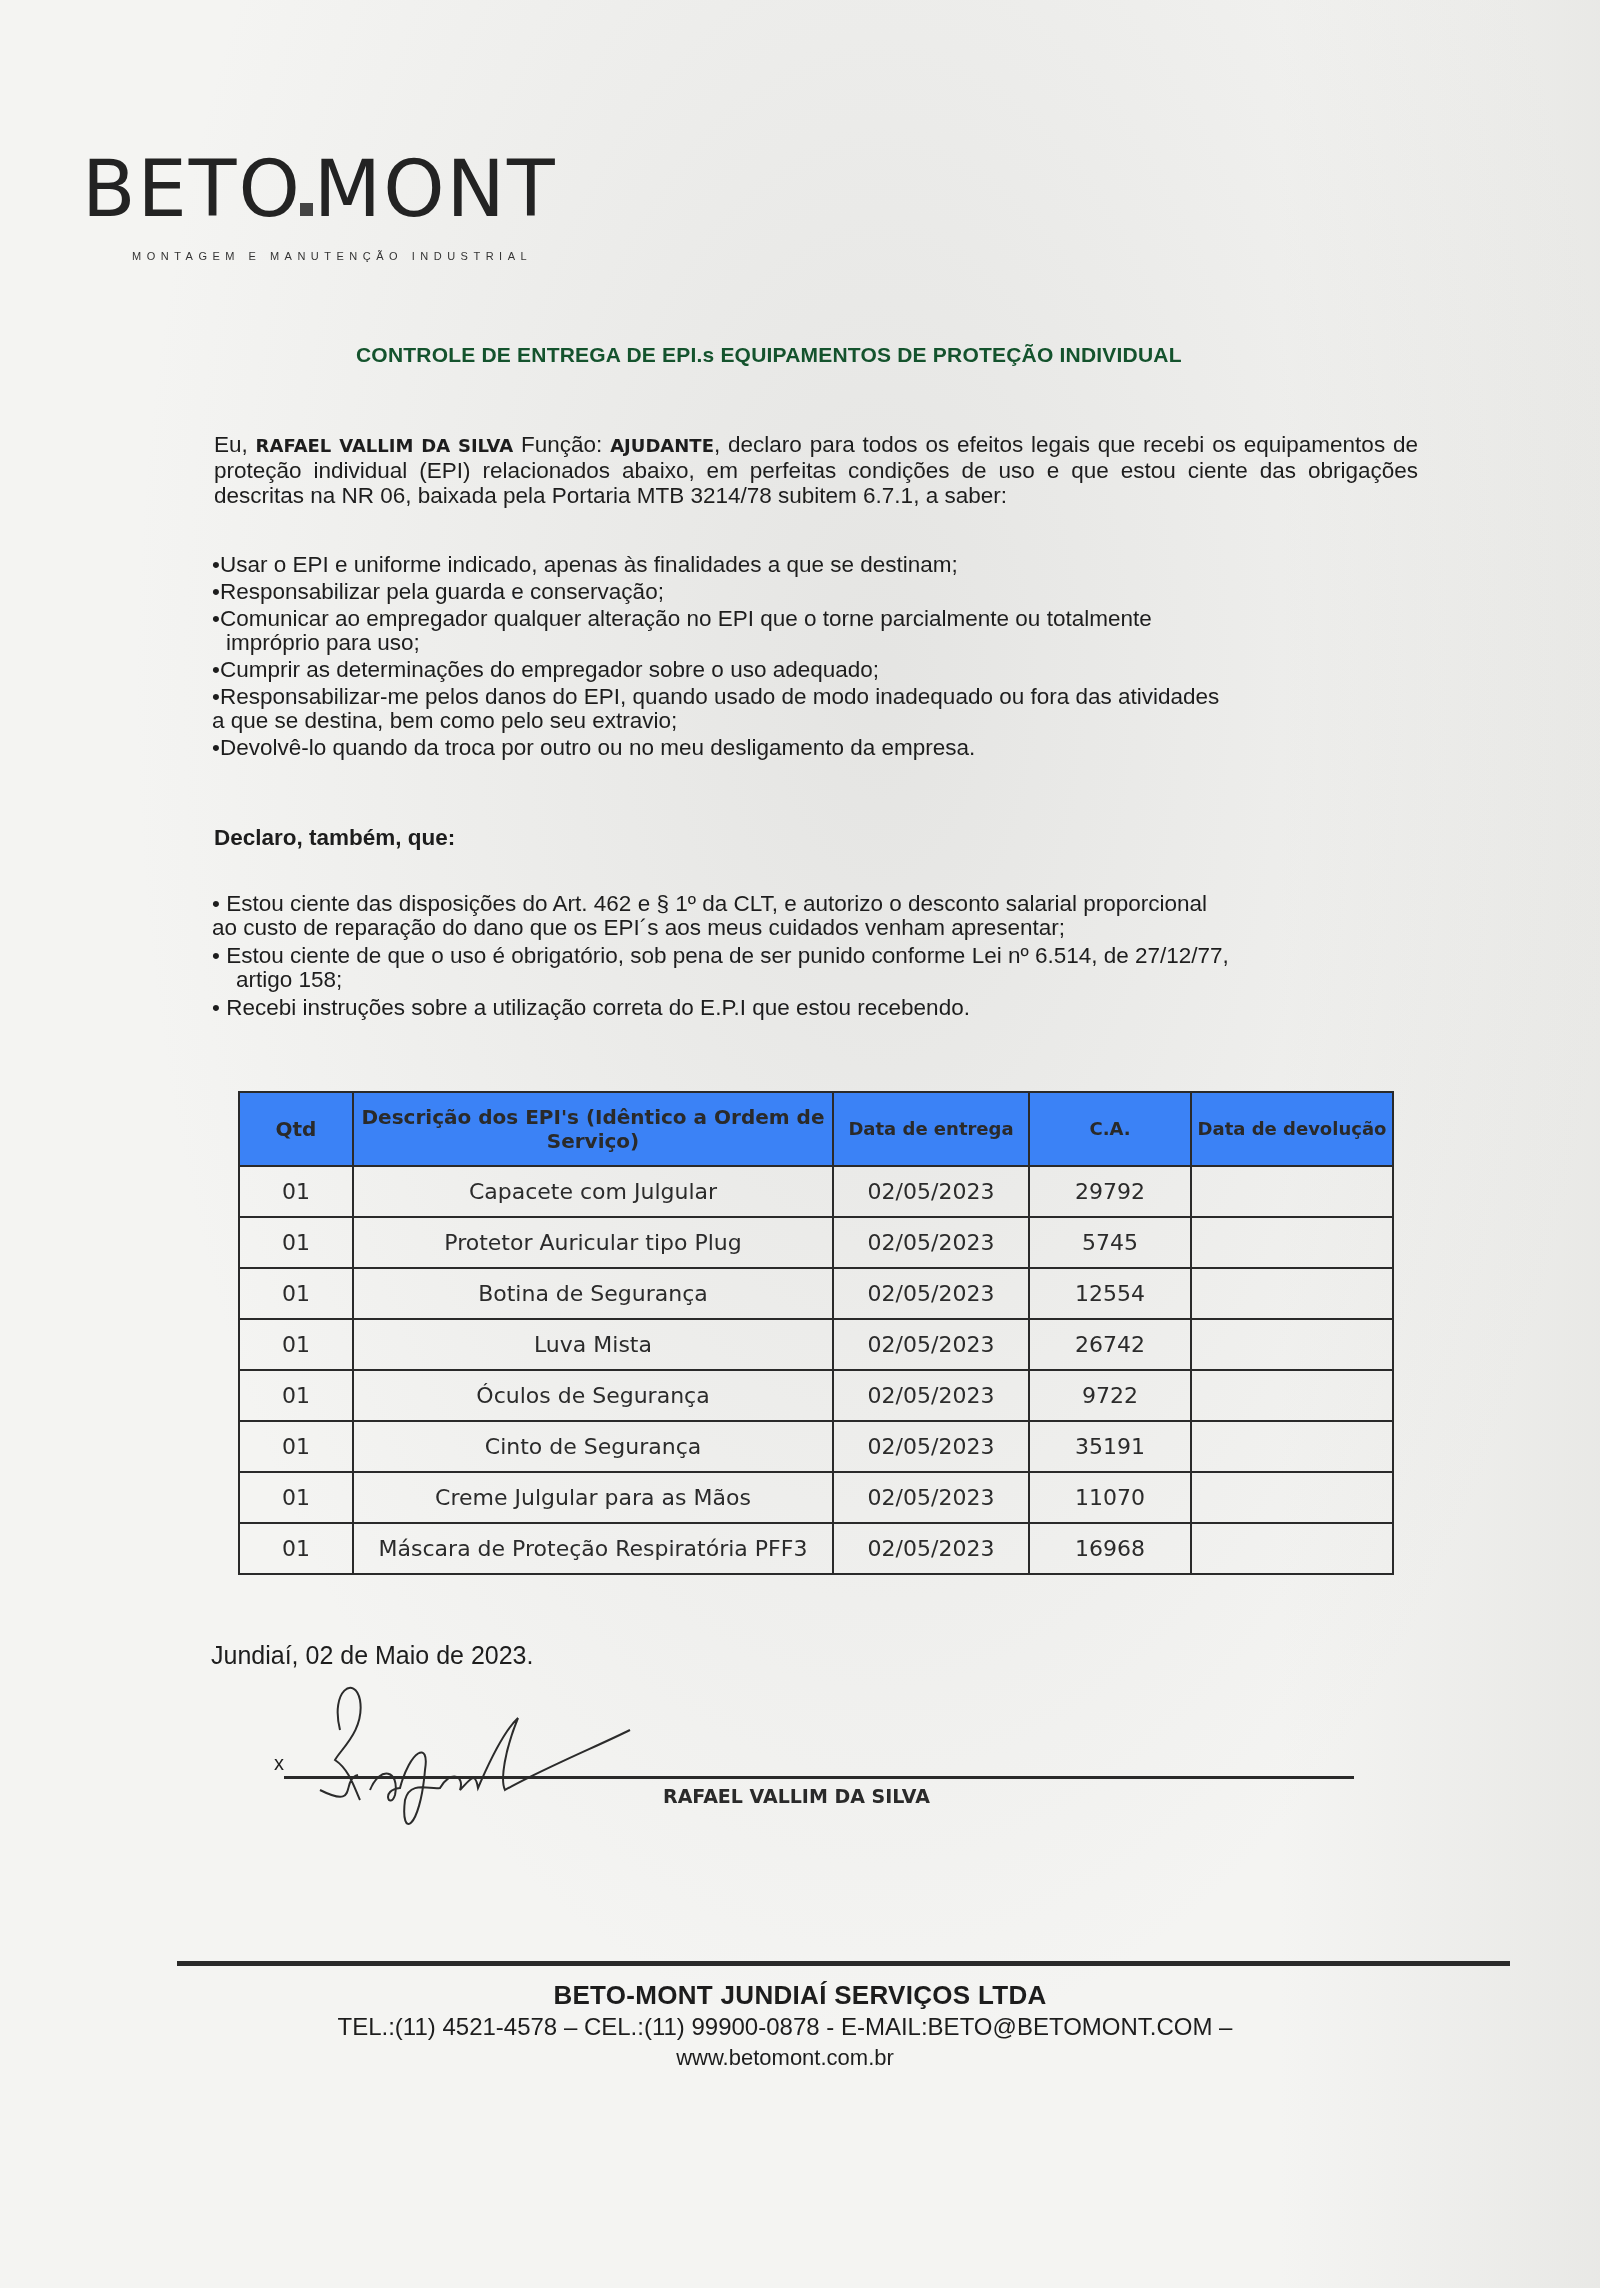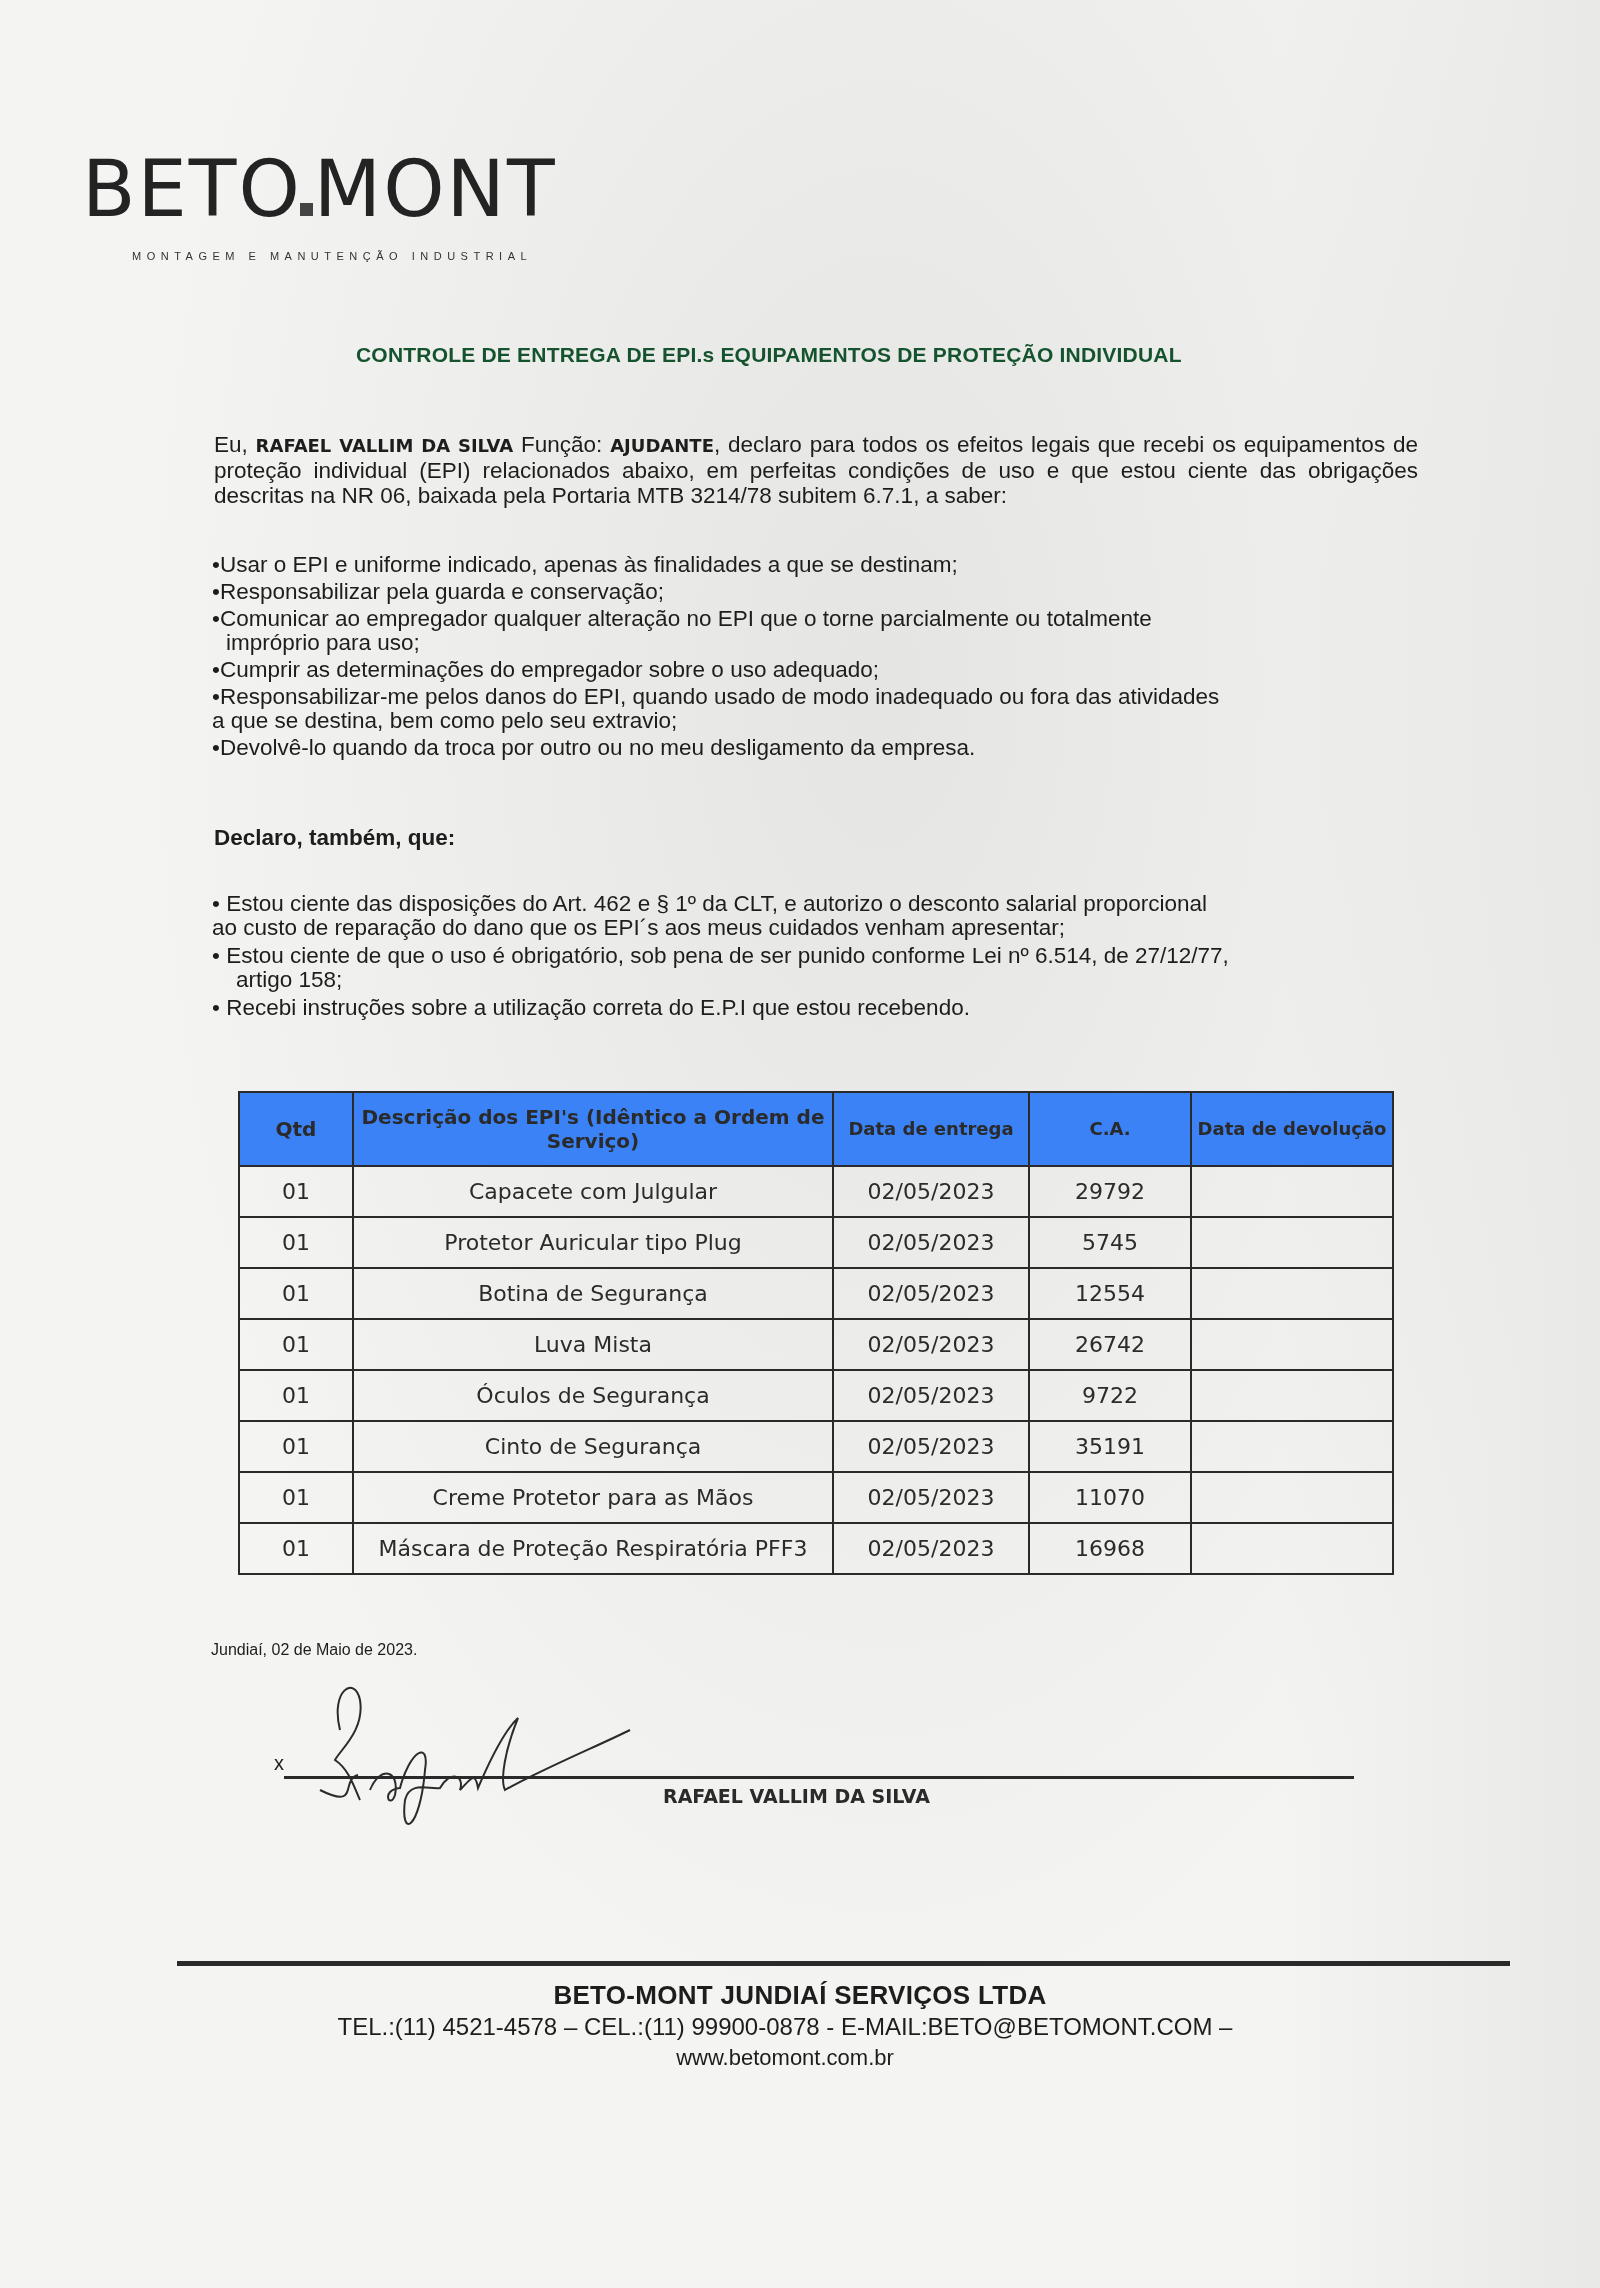--- a/index.html
+++ b/index.html
@@ -53,21 +53,21 @@
     background: #3b82f6; font-size: 20px; font-weight: bold; color: #2a2a2a;
     height: 72px; line-height: 24px; padding: 0 4px;
   }
   table.epi th.small { font-size: 18px; line-height: 22px; }
   table.epi td { height: 47px; font-size: 22px; color: #2b2b2b; }
   .col-qtd { width: 104px; }
   .col-desc { width: 470px; }
   .col-date { width: 186px; }
   .col-ca { width: 152px; }
   .col-dev { width: 192px; }
-  .place-date { position: absolute; left: 211px; top: 1641px; font-size: 16px; }
+  .place-date { position: absolute; left: 211px; top: 1641px; font-size: 25px; }
   .sig-x { position: absolute; left: 274px; top: 1752px; font-size: 20px; }
   .sig-line { position: absolute; left: 284px; top: 1776px; width: 1070px; border-top: 3px solid #2a2a2a; }
   .sig-svg { position: absolute; left: 300px; top: 1670px; }
   .sig-name {
     position: absolute; left: 663px; top: 1785px;
     font-family: "DejaVu Sans", sans-serif; font-weight: bold; font-size: 19px; color: #2a2a2a;
   }
   .footer-line { position: absolute; left: 177px; top: 1961px; width: 1333px; border-top: 5px solid #2a2a2a; }
   .footer { position: absolute; left: 0; top: 1980px; width: 1600px; text-align: center; }
   .footer .company { font-weight: bold; font-size: 26px; letter-spacing: 0.3px; }
@@ -157,21 +157,21 @@
       </tr>
       <tr>
         <td>01</td>
         <td>Cinto de Segurança</td>
         <td>02/05/2023</td>
         <td>35191</td>
         <td></td>
       </tr>
       <tr>
         <td>01</td>
-        <td>Creme Protetor para as Mãos</td>
+        <td>Creme Julgular para as Mãos</td>
         <td>02/05/2023</td>
         <td>11070</td>
         <td></td>
       </tr>
       <tr>
         <td>01</td>
         <td>Máscara de Proteção Respiratória PFF3</td>
         <td>02/05/2023</td>
         <td>16968</td>
         <td></td>

